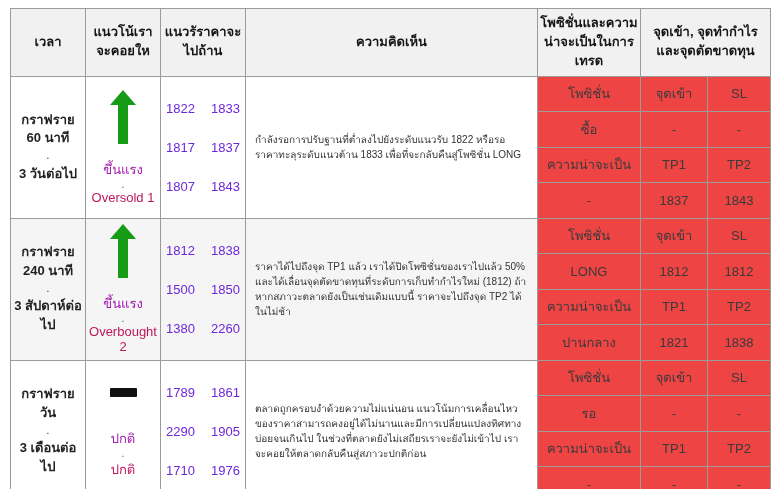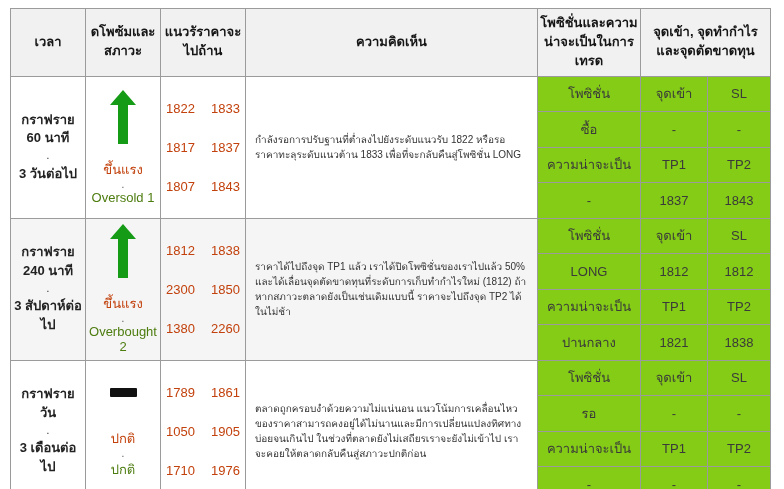--- a/index.html
+++ b/index.html
@@ -18,49 +18,49 @@
     vertical-align:middle; text-align:center;
     color:#333; font-size:13px; overflow:hidden;
   }
   th {
     background:#f1f1f1; font-weight:bold; color:#151515;
     font-size:13px; line-height:1.45; padding:5px 2px; height:44px;
   }
   tr.r { height:35.5px; }
   td.main { background:#ffffff; }
   tr.shade td.main { background:#f5f5f5; }
-  td.sub { background:#84cc16; color:#3a3a3a; }
+  td.sub { background:#ef4444; color:#3a3a3a; }
 
   .stack {
     display:flex; flex-direction:column; align-items:center;
     justify-content:center; gap:1px; height:100%;
   }
   .time-stack span { font-weight:bold; color:#222; line-height:1.45; }
   .time-stack { padding:0 3px; }
   .dot { font-size:10px; color:#555; line-height:0.8; font-weight:normal !important; }
-  .trend-label { color:#c2410c; }
-  .trend-en { color:#4d7c0f; }
+  .trend-label { color:#a21caf; }
+  .trend-en { color:#be185d; }
 
   .arrow-up { width:26px; height:54px; margin-bottom:14px; }
   .arrow-head {
     width:0; height:0; margin:0 auto;
     border-left:13px solid transparent; border-right:13px solid transparent;
     border-bottom:15px solid #169b16;
   }
   .arrow-shaft { width:10px; height:39px; margin:0 auto; background:#169b16; }
   .neutral-bar {
     width:27px; height:9px; border-radius:1px;
     background:#111; margin:6px auto 30px auto;
   }
 
   .levels {
     display:flex; flex-direction:column; align-items:center;
     justify-content:center; gap:24px; height:100%;
   }
-  .lv { display:flex; gap:16px; color:#c2410c; }
+  .lv { display:flex; gap:16px; color:#6d28d9; }
 
   .comment {
     text-align:left; padding:4px 10px 4px 9px; font-size:10px;
     line-height:1.52; color:#333;
   }
 </style>
 </head>
 <body>
 
 <div class="table-wrap">
@@ -71,21 +71,21 @@
         <col style="width:85px">
     <col style="width:292px">
         <col style="width:103px">
         <col style="width:67px">
         <col style="width:63px">
   </colgroup>
 
   <tbody>
         <tr>
     <th>เวลา</th>
-    <th>ดโพซ้มและสภาวะ</th>
+    <th>แนวโน้เราจะคอยให</th>
     <th>แนวรัราคาจะไปถ้าน</th>
     <th>ความคิดเห็น</th>
     <th>โพซิชั่นและความน่าจะเป็นในการเทรด</th>
     <th colspan="2">จุดเข้า, จุดทำกำไรและจุดตัดขาดทุน</th>
   </tr>
 
   <tr class="r">
     <td class="main" rowspan="4">
       <div class="stack time-stack">
         <span>กราฟราย 60 นาที</span>
@@ -162,21 +162,21 @@
         <span class="trend-en">Overbought 2</span>
       </div>
     </td>
     <td class="main" rowspan="4">
       <div class="levels">
         <div class="lv">
           <span>1812</span>
           <span>1838</span>
         </div>
         <div class="lv">
-          <span>2300</span>
+          <span>1500</span>
           <span>1850</span>
         </div>
         <div class="lv">
           <span>1380</span>
           <span>2260</span>
         </div>
       </div>
     </td>
     <td class="main" rowspan="4">
       <div class="comment">ราคาได้ไปถึงจุด TP1 แล้ว เราได้ปิดโพซิชั่นของเราไปแล้ว 50% และได้เลื่อนจุดตัดขาดทุนที่ระดับการเก็บทำกำไรใหม่ (1812) ถ้าหากสภาวะตลาดยังเป็นเช่นเดิมแบบนี้ ราคาจะไปถึงจุด TP2 ได้ในไม่ช้า</div>
@@ -217,21 +217,21 @@
         <span class="trend-en">ปกติ</span>
       </div>
     </td>
     <td class="main" rowspan="4">
       <div class="levels">
         <div class="lv">
           <span>1789</span>
           <span>1861</span>
         </div>
         <div class="lv">
-          <span>1050</span>
+          <span>2290</span>
           <span>1905</span>
         </div>
         <div class="lv">
           <span>1710</span>
           <span>1976</span>
         </div>
       </div>
     </td>
     <td class="main" rowspan="4">
       <div class="comment">ตลาดถูกครอบงำด้วยความไม่แน่นอน แนวโน้มการเคลื่อนไหวของราคาสามารถคงอยู่ได้ไม่นานและมีการเปลี่ยนแปลงทิศทางบ่อยจนเกินไป ในช่วงที่ตลาดยังไม่เสถียรเราจะยังไม่เข้าไป เราจะคอยให้ตลาดกลับคืนสู่สภาวะปกติก่อน</div>

